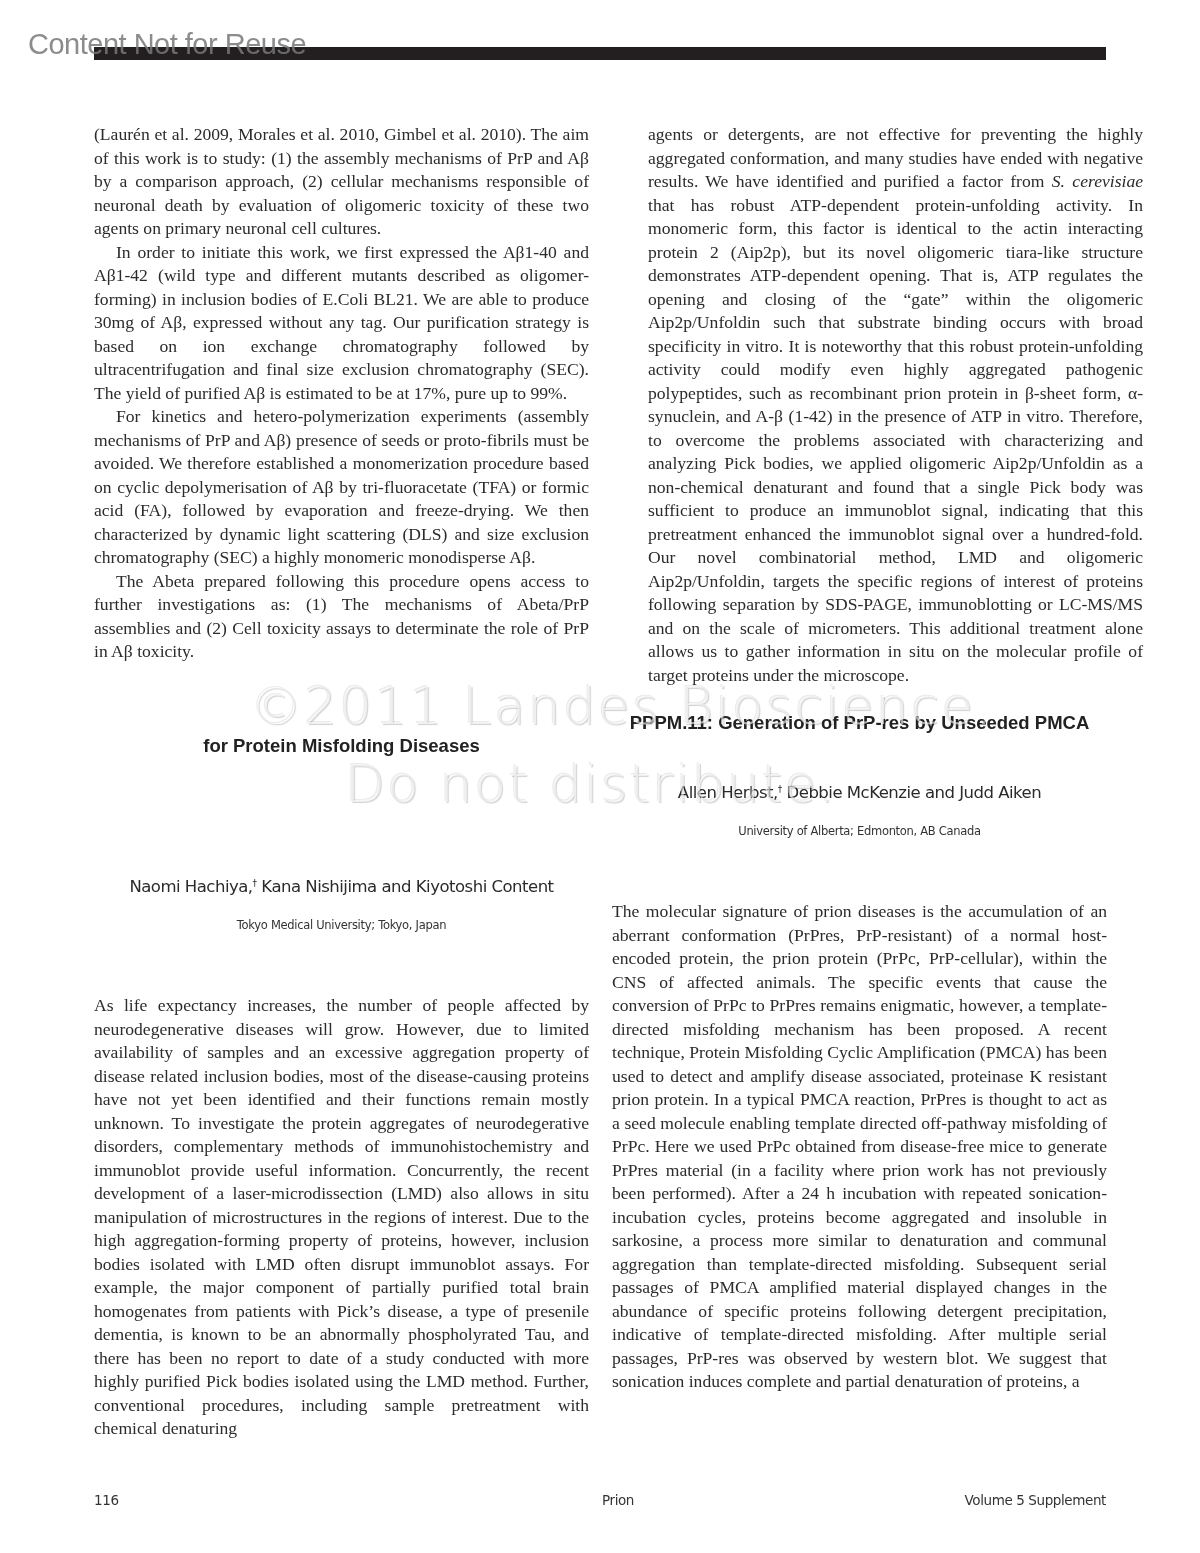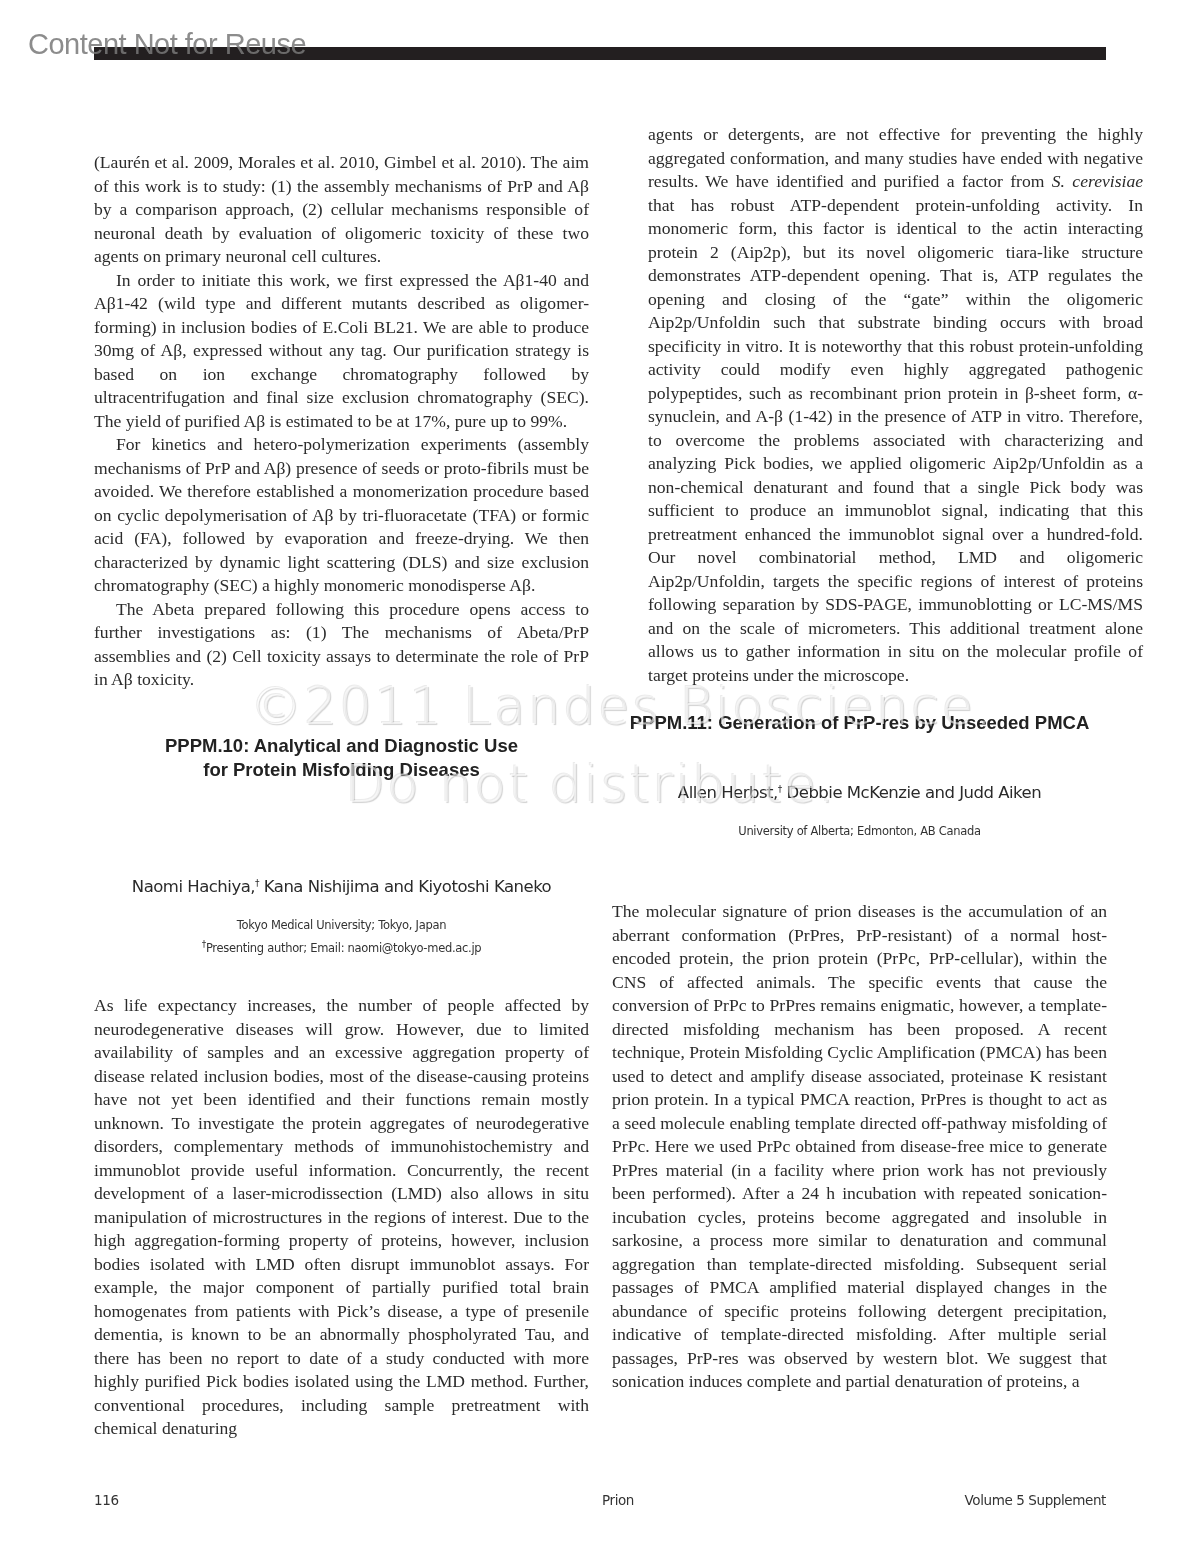--- a/index.html
+++ b/index.html
@@ -20,35 +20,33 @@
   .wm1 { left: 250px; top: 676px; font-size: 52px; letter-spacing: 2px; }
   .wm2 { left: 345px; top: 754px; font-size: 52px; letter-spacing: 2px; }
   em { font-style: italic; }
 </style>
 </head>
 <body>
 
 <div class="topbar"></div>
 <div class="reuse-mark">Content Not for Reuse</div>
 
-<div class="col col-left" style="top:123px;margin-top:28px;">
+<div class="col col-left" style="top:123px;">
   <p>(Laurén et al. 2009, Morales et al. 2010, Gimbel et al. 2010). The aim of this work is to study: (1) the assembly mechanisms of PrP and Aβ by a comparison approach, (2) cellular mechanisms responsible of neuronal death by evaluation of oligomeric toxicity of these two agents on primary neuronal cell cultures.</p>
   <p class="indent">In order to initiate this work, we first expressed the Aβ1-40 and Aβ1-42 (wild type and different mutants described as oligomer-forming) in inclusion bodies of E.Coli BL21. We are able to produce 30mg of Aβ, expressed without any tag. Our purification strategy is based on ion exchange chromatography followed by ultracentrifugation and final size exclusion chromatography (SEC). The yield of purified Aβ is estimated to be at 17%, pure up to 99%.</p>
   <p class="indent">For kinetics and hetero-polymerization experiments (assembly mechanisms of PrP and Aβ) presence of seeds or proto-fibrils must be avoided. We therefore established a monomerization procedure based on cyclic depolymerisation of Aβ by tri-fluoracetate (TFA) or formic acid (FA), followed by evaporation and freeze-drying. We then characterized by dynamic light scattering (DLS) and size exclusion chromatography (SEC) a highly monomeric monodisperse Aβ.</p>
   <p class="indent">The Abeta prepared following this procedure opens access to further investigations as: (1) The mechanisms of Abeta/PrP assemblies and (2) Cell toxicity assays to determinate the role of PrP in Aβ toxicity.</p>
 </div>
 
 <div class="title" style="left:94px; top:734px; width:495px;">
-  <div>PPPM.10: Analytical and Diagnostic Use</div>
   <div>for Protein Misfolding Diseases</div>
 </div>
-<div class="authors" style="left:94px; top:877px; width:495px;"><span>Naomi Hachiya,</span><sup>†</sup><span> Kana Nishijima and Kiyotoshi Kaneko</span></div>
+<div class="authors" style="left:94px; top:877px; width:495px;"><span>Naomi Hachiya,</span><sup>†</sup><span> Kana Nishijima and Kiyotoshi Content</span></div>
 <div class="affil" style="left:94px; top:916px; width:495px;">
   <div>Tokyo Medical University; Tokyo, Japan</div>
-  <div><sup>†</sup><span>Presenting author; Email: naomi@tokyo-med.ac.jp</span></div>
 </div>
 <div class="col col-left" style="top:994px;">
   <p>As life expectancy increases, the number of people affected by neurodegenerative diseases will grow. However, due to limited availability of samples and an excessive aggregation property of disease related inclusion bodies, most of the disease-causing proteins have not yet been identified and their functions remain mostly unknown. To investigate the protein aggregates of neurodegerative disorders, complementary methods of immunohistochemistry and immunoblot provide useful information. Concurrently, the recent development of a laser-microdissection (LMD) also allows in situ manipulation of microstructures in the regions of interest. Due to the high aggregation-forming property of proteins, however, inclusion bodies isolated with LMD often disrupt immunoblot assays. For example, the major component of partially purified total brain homogenates from patients with Pick’s disease, a type of presenile dementia, is known to be an abnormally phospholyrated Tau, and there has been no report to date of a study conducted with more highly purified Pick bodies isolated using the LMD method. Further, conventional procedures, including sample pretreatment with chemical denaturing</p>
 </div>
 
 <div class="col col-right" style="top:123px;margin-left:36px;">
   <p><span>agents or detergents, are not effective for preventing the highly aggregated conformation, and many studies have ended with negative results. We have identified and purified a factor from </span><em>S. cerevisiae</em><span> that has robust ATP-dependent protein-unfolding activity. In monomeric form, this factor is identical to the actin interacting protein 2 (Aip2p), but its novel oligomeric tiara-like structure demonstrates ATP-dependent opening. That is, ATP regulates the opening and closing of the “gate” within the oligomeric Aip2p/Unfoldin such that substrate binding occurs with broad specificity in vitro. It is noteworthy that this robust protein-unfolding activity could modify even highly aggregated pathogenic polypeptides, such as recombinant prion protein in β-sheet form, α-synuclein, and A-β (1-42) in the presence of ATP in vitro. Therefore, to overcome the problems associated with characterizing and analyzing Pick bodies, we applied oligomeric Aip2p/Unfoldin as a non-chemical denaturant and found that a single Pick body was sufficient to produce an immunoblot signal, indicating that this pretreatment enhanced the immunoblot signal over a hundred-fold. Our novel combinatorial method, LMD and oligomeric Aip2p/Unfoldin, targets the specific regions of interest of proteins following separation by SDS-PAGE, immunoblotting or LC-MS/MS and on the scale of micrometers. This additional treatment alone allows us to gather information in situ on the molecular profile of target proteins under the microscope.</span></p>
 </div>
 
 <div class="title" style="left:612px; top:711px; width:495px; white-space:nowrap;">PPPM.11: Generation of PrP-res by Unseeded PMCA</div>

